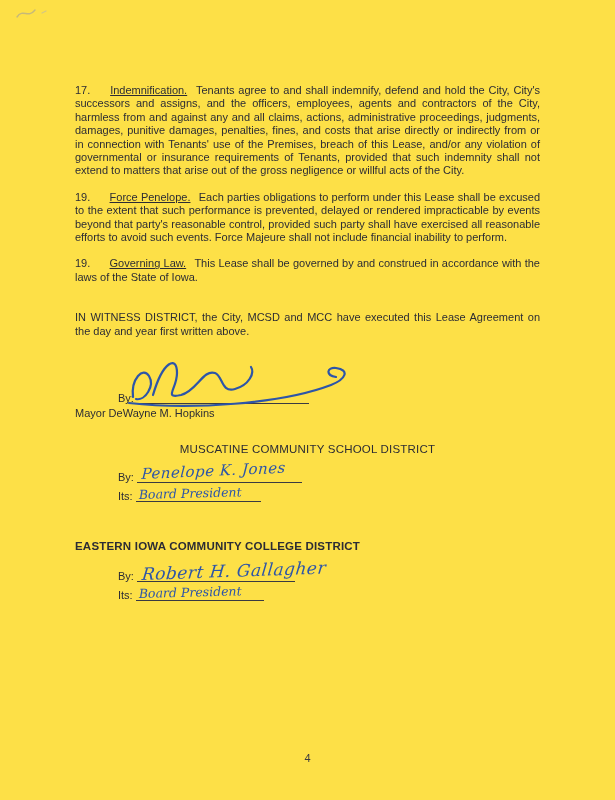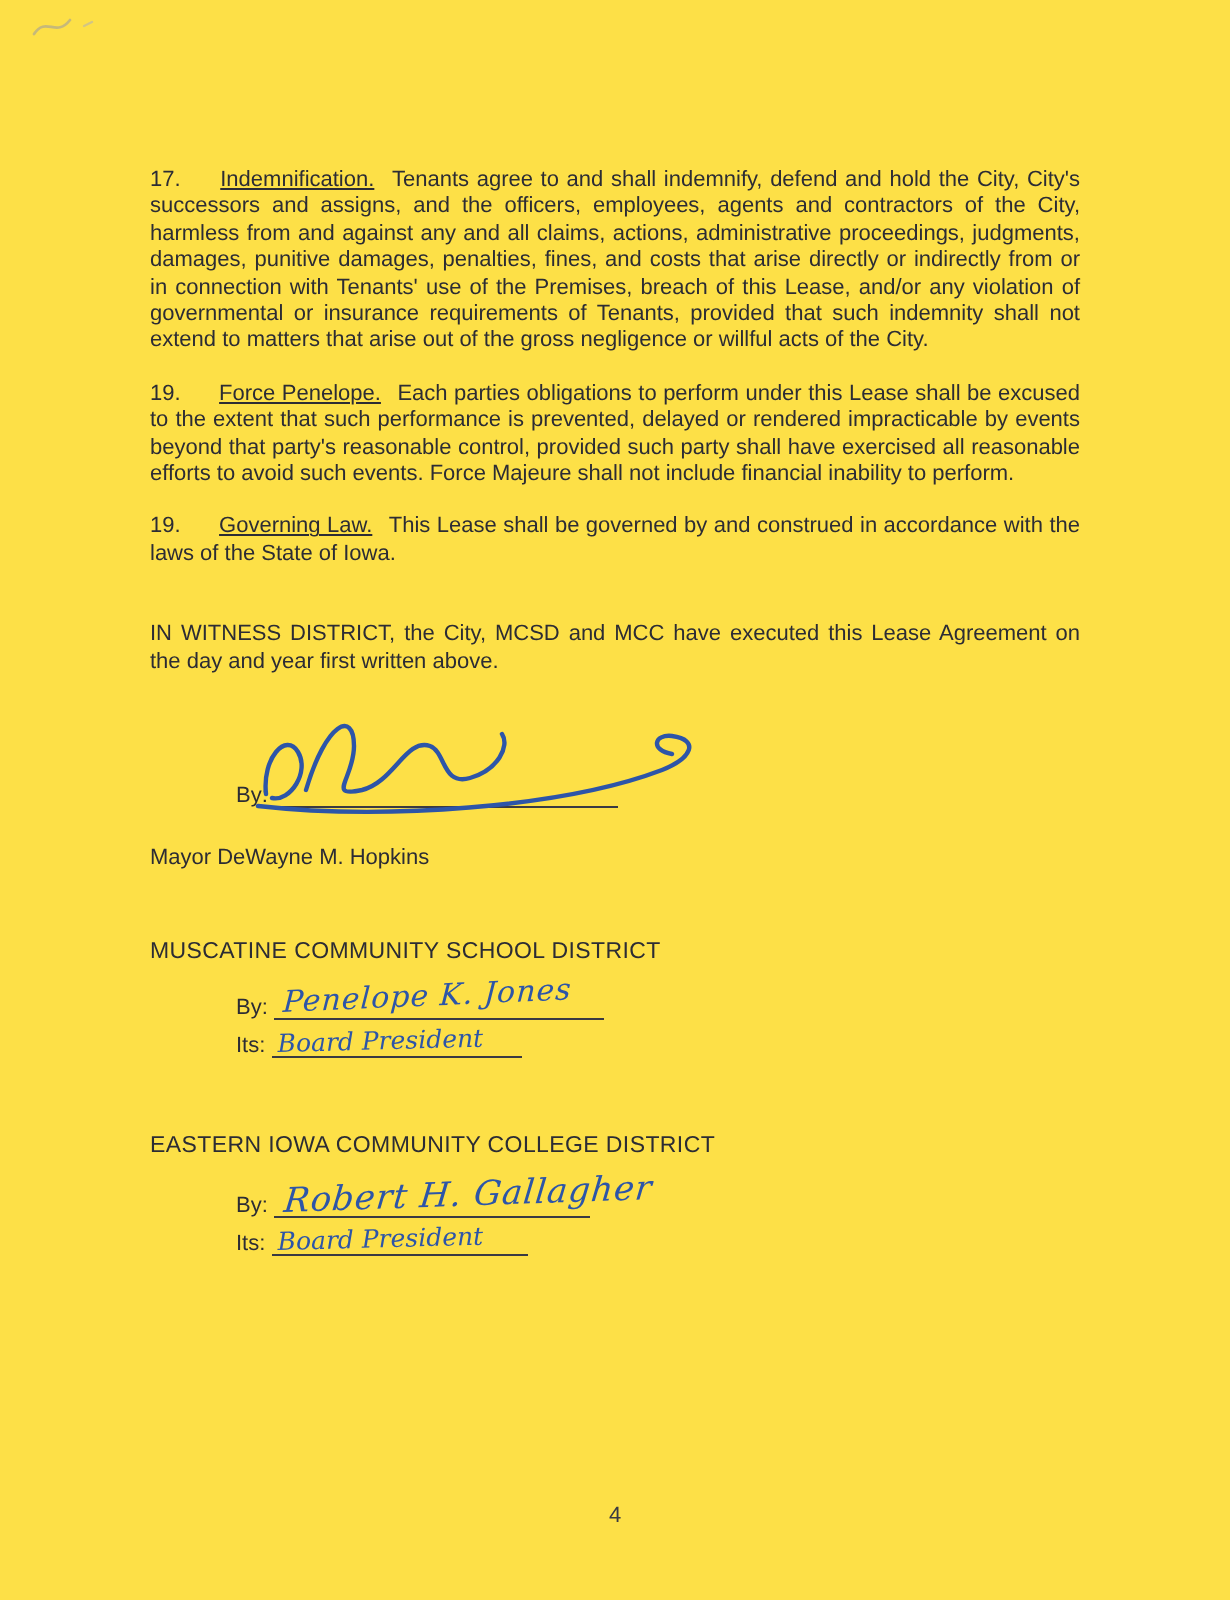--- a/index.html
+++ b/index.html
@@ -35,34 +35,34 @@
     font-size: 11px;
     line-height: 13.4px;
     text-align: justify;
   }
   .org {
     font-size: 11.5px;
     letter-spacing: .2px;
     white-space: nowrap;
   }
   .org-city   { margin-top: 44px; }
-  .org-mcsd   { margin-top: 35px; }
-  .org-eiccd  { margin-top: 38px; }
+  .org-mcsd   { margin-top: 24px; text-align: center; }
+  .org-eiccd  { margin-top: 38px; font-weight: bold; }
   .sig-row {
     position: relative;
     font-size: 11px;
     white-space: nowrap;
     padding-left: 43px;
   }
   .by-row-city  { margin-top: 52px; }
   .by-row-mcsd  { margin-top: 14px; }
   .by-row-eiccd { margin-top: 16px; }
   .its-row      { margin-top: 5px; }
   .name-row {
-    margin-top: 19px;
+    margin-top: 3px;
     font-size: 11px;
   }
   .sigline {
     display: inline-block;
     position: relative;
     border-bottom: 1px solid #3a3a42;
     height: 13px;
     vertical-align: bottom;
     margin-left: 3px;
   }

